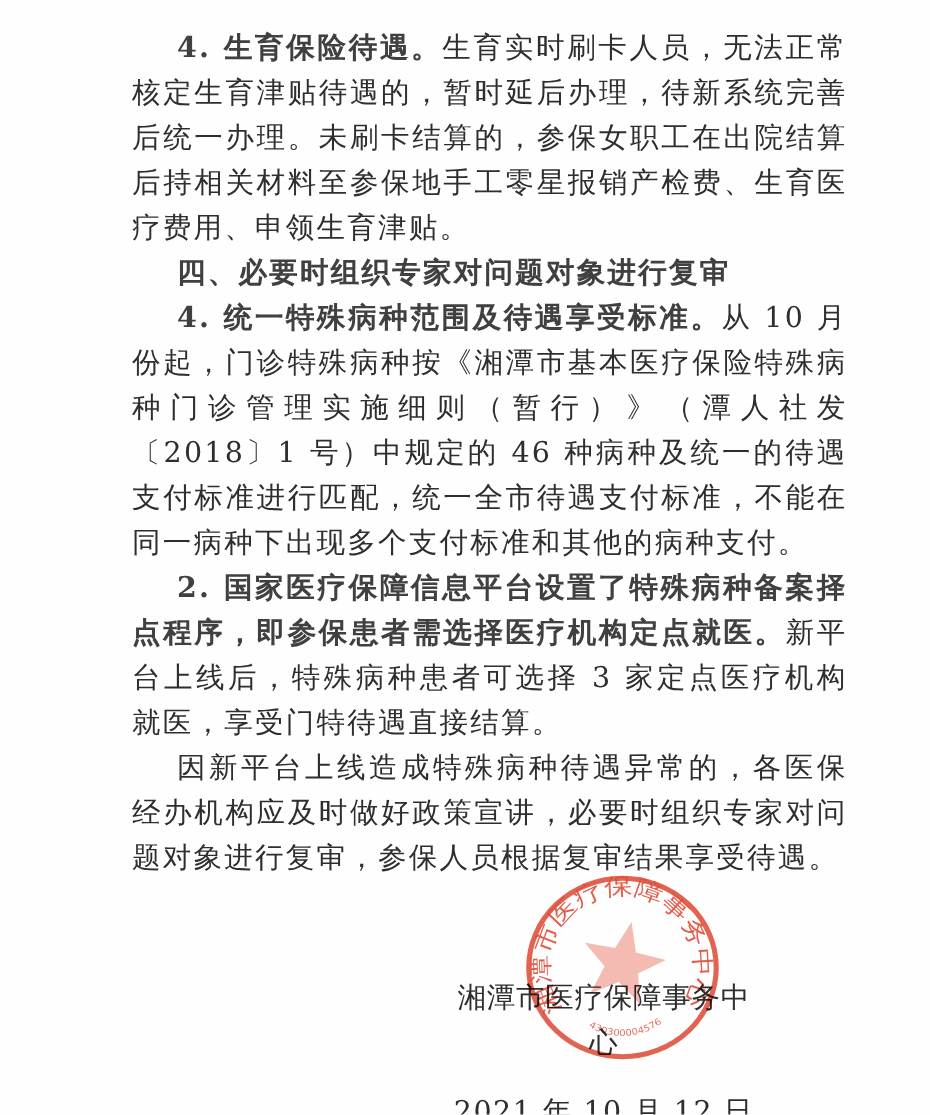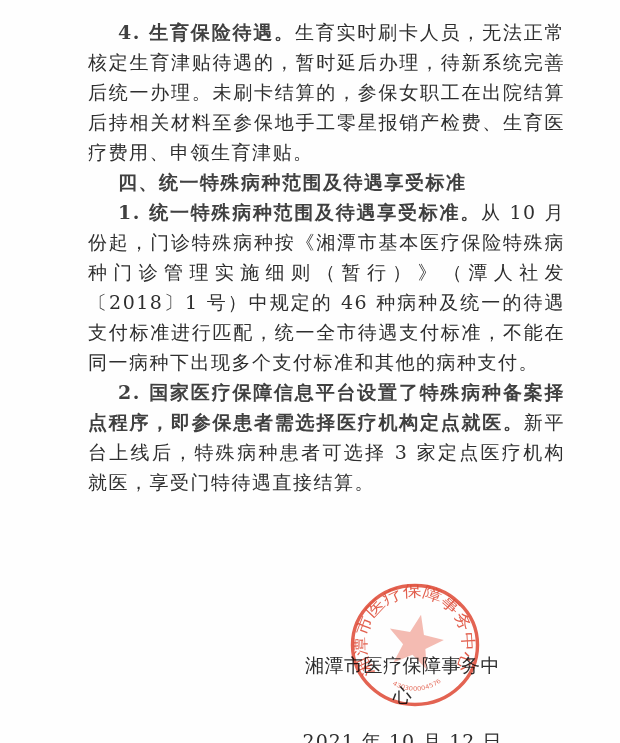--- a/index.html
+++ b/index.html
@@ -57,23 +57,24 @@
     pointer-events: none;
   }
 </style>
 </head>
 <body>
 
 <div class="page">
 
   <div class="doc-body" id="doc-body">
       <p class="para"><span class="b">4. 生育保险待遇。</span><span>生育实时刷卡人员，无法正常核定生育津贴待遇的，暂时延后办理，待新系统完善后统一办理。未刷卡结算的，参保女职工在出院结算后持相关材料至参保地手工零星报销产检费、生育医疗费用、申领生育津贴。</span></p>
-      <p class="para"><span class="b">四、统一特殊病种范围及待遇享受标准</span></p>
-      <p class="para"><span class="b">1. 统一特殊病种范围及待遇享受标准。</span><span>从 10 月份起，门诊特殊病种按《湘潭市基本医疗保险特殊病种门诊管理实施细则（暂行）》（潭人社发〔2018〕1 号）中规定的 46 种病种及统一的待遇支付标准进行匹配，统一全市待遇支付标准，不能在同一病种下出现多个支付标准和其他的病种支付。</span></p>
+      <p class="para"><span class="b">四、必要时组织专家对问题对象进行复审</span></p>
+      <p class="para"><span class="b">4. 统一特殊病种范围及待遇享受标准。</span><span>从 10 月份起，门诊特殊病种按《湘潭市基本医疗保险特殊病种门诊管理实施细则（暂行）》（潭人社发〔2018〕1 号）中规定的 46 种病种及统一的待遇支付标准进行匹配，统一全市待遇支付标准，不能在同一病种下出现多个支付标准和其他的病种支付。</span></p>
       <p class="para"><span class="b">2. 国家医疗保障信息平台设置了特殊病种备案择点程序，即参保患者需选择医疗机构定点就医。</span><span>新平台上线后，特殊病种患者可选择 3 家定点医疗机构就医，享受门特待遇直接结算。</span></p>
+      <p class="para"><span>因新平台上线造成特殊病种待遇异常的，各医保经办机构应及时做好政策宣讲，必要时组织专家对问题对象进行复审，参保人员根据复审结果享受待遇。</span></p>
     </div>
 
   <div class="sig-block">
     <div class="sig-name">湘潭市医疗保障事务中心</div>
     <div class="sig-date">2021 年 10 月 12 日</div>
   </div>
 
   <svg class="seal" viewBox="0 0 134 128" xmlns="http://www.w3.org/2000/svg">
     <defs>
       <path id="arcName" d="M 26.7 90.5 A 48.5 48.5 0 1 1 106.3 90.5" fill="none"></path>

